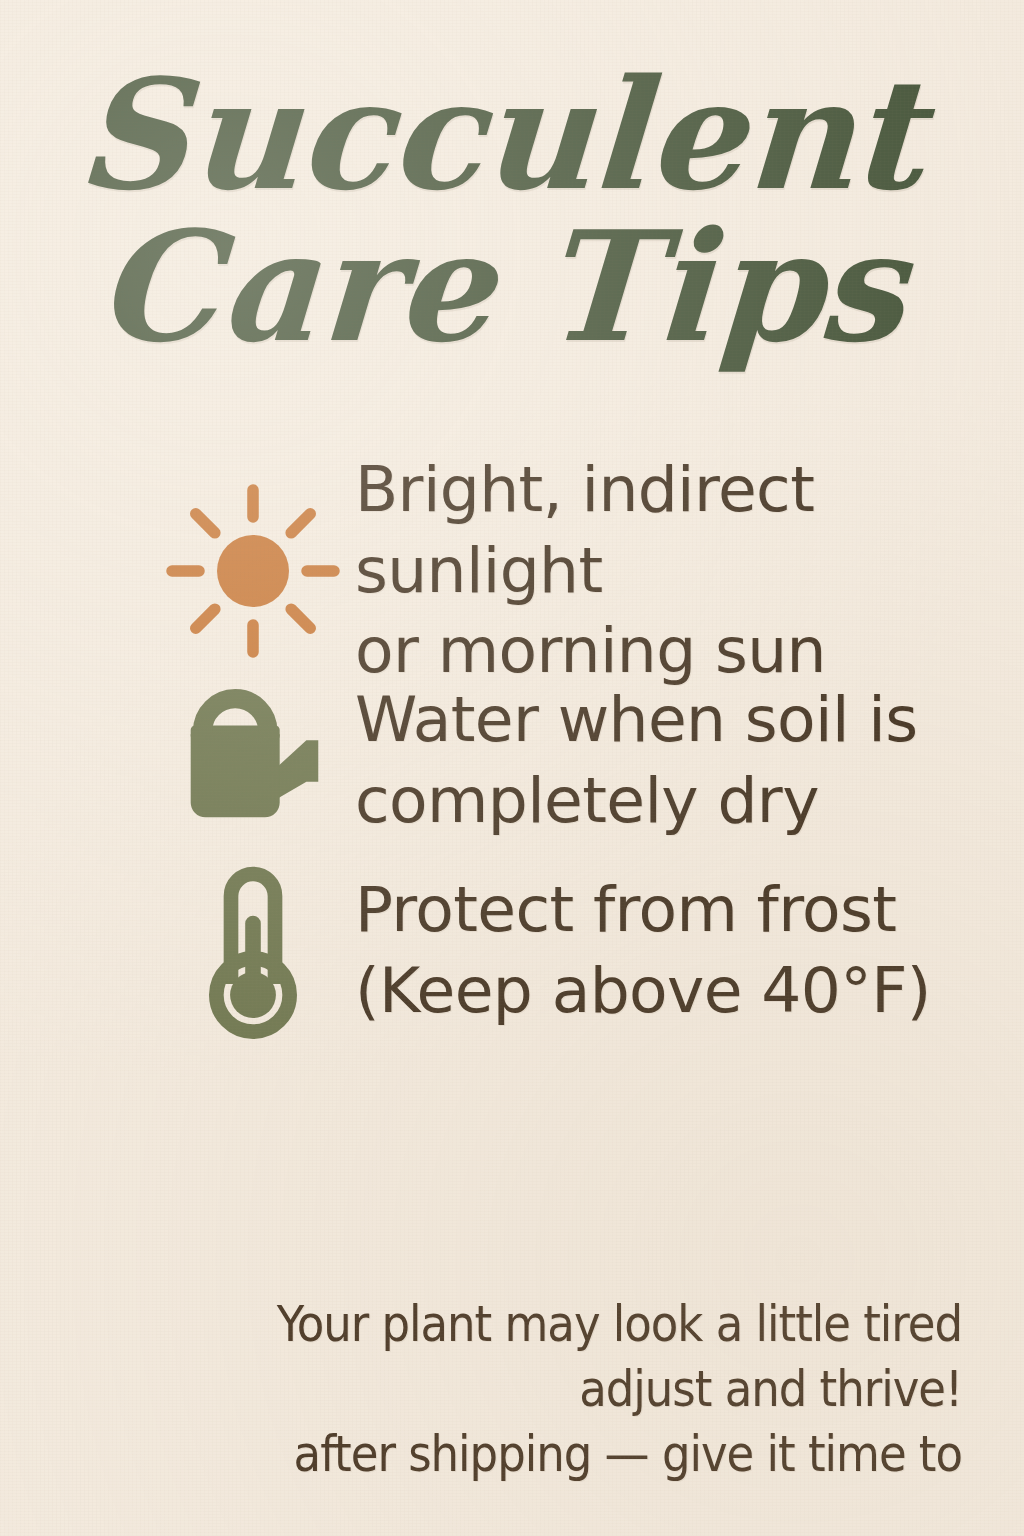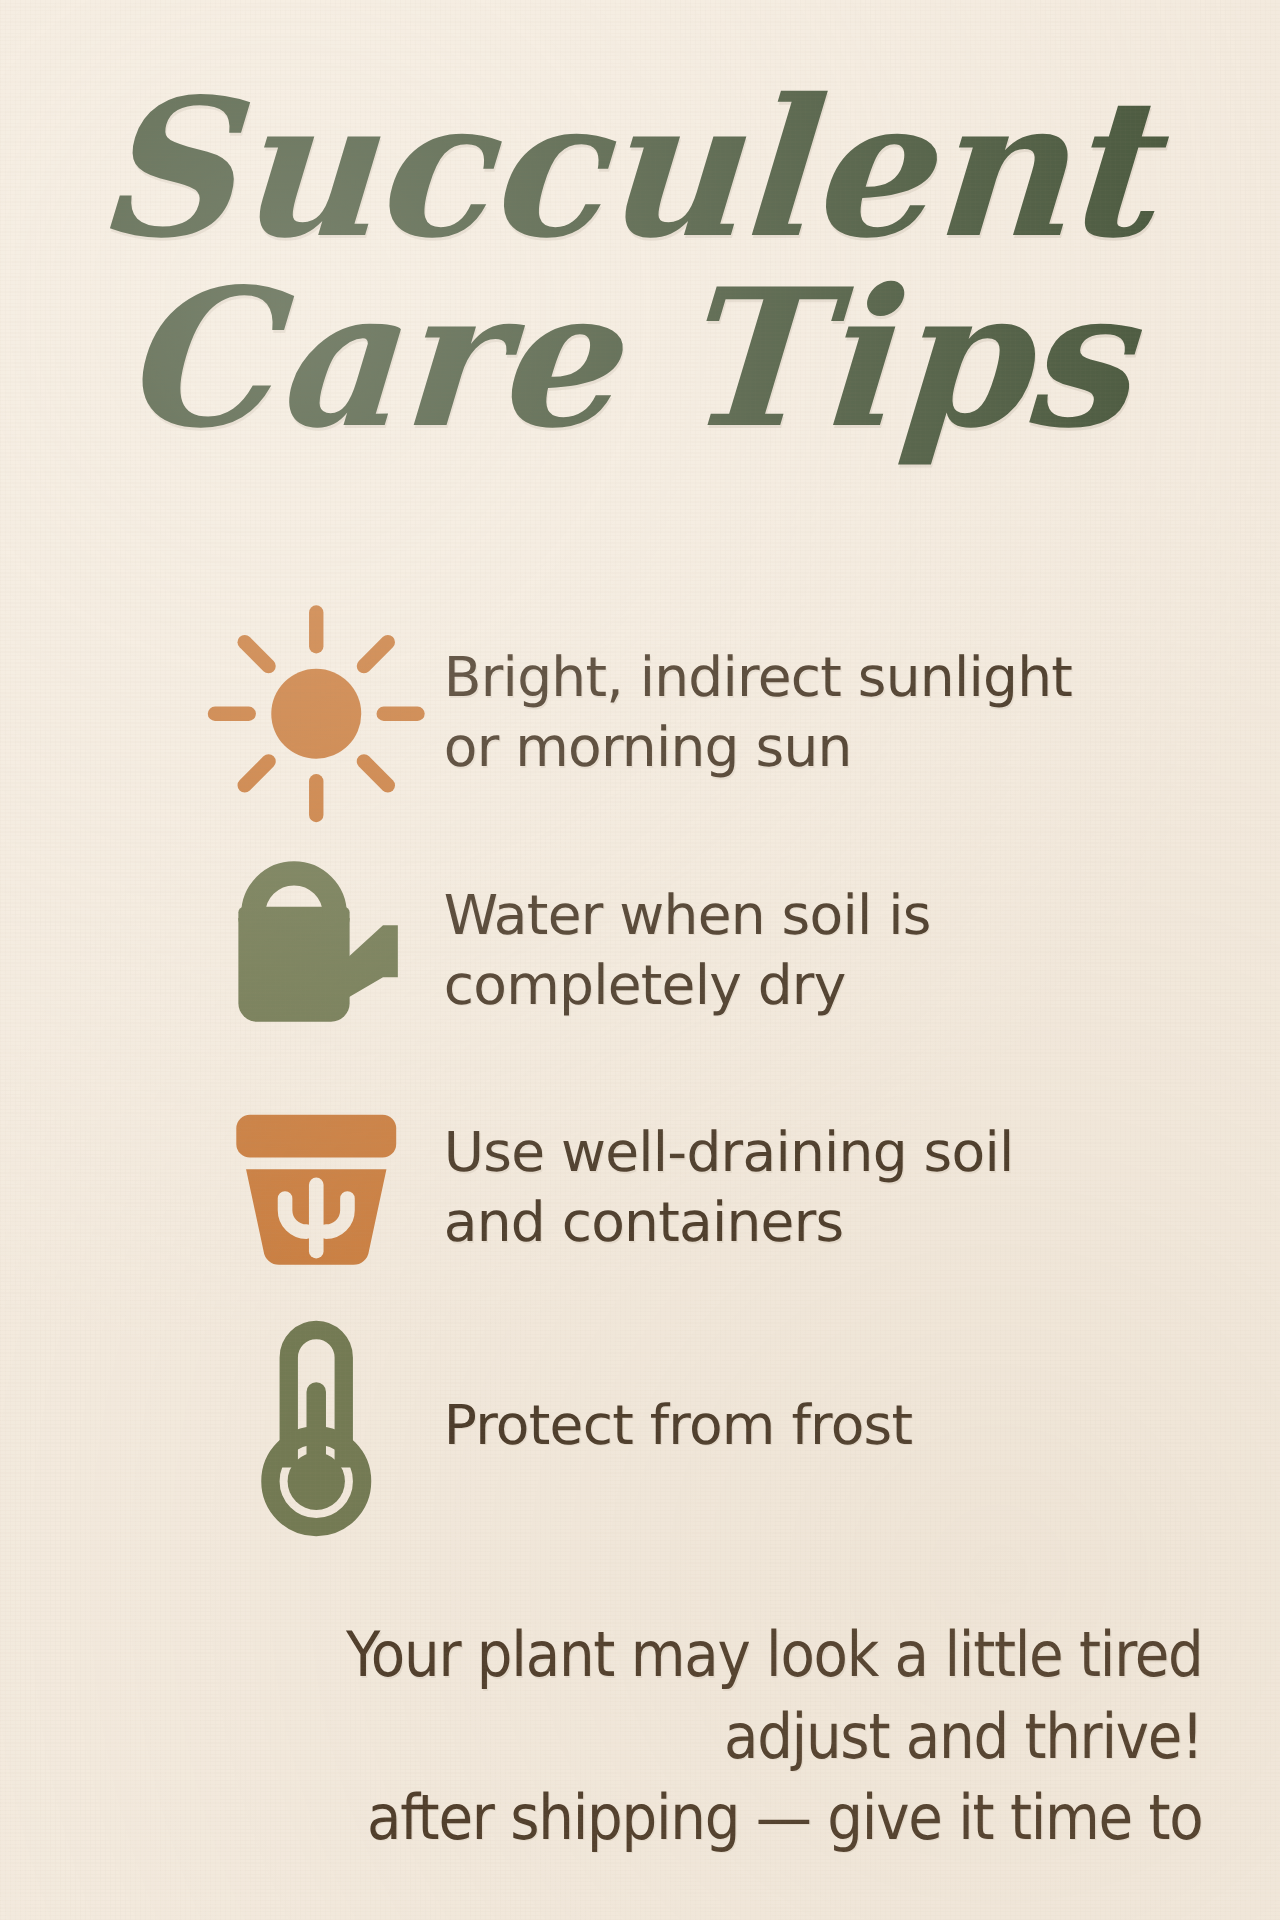--- a/index.html
+++ b/index.html
@@ -82,21 +82,21 @@
   .tip-icon {
     width: 205px;
     flex: 0 0 205px;
     display: flex;
     align-items: center;
     justify-content: center;
   }
   .tip-text {
     font-family: "DejaVu Sans", sans-serif;
     color: #453524;
-    font-size: 44px;
+    font-size: 63px;
     line-height: 1.28;
     letter-spacing: -.6px;
     text-shadow: 1px 1px 0 rgba(140,125,100,.12);
   }
   .tip-text .l2 { display: block; }
 
   
   .footer-note {
     position: absolute;
     left: 50%;
@@ -161,55 +161,36 @@
 
           <path d="M26 30 a22 22 0 0 1 44 0" fill="none" stroke="#6f7750" stroke-width="13"></path>
         </svg>
       </div>
       <div class="tip-text">
         <span class="l1">Water when soil is</span>
         <span class="l2">completely dry</span>
       </div>
     </div>
 
-    <div class="tip-row">
-      <div class="tip-icon">
-        <svg width="156" height="156" viewBox="0 0 100 100" aria-hidden="true">
-
-          <rect x="9" y="12" width="82" height="22" rx="7" fill="#c97b3c"></rect>
-
-          <path d="M14 40 h72 l-9 42 a8 8 0 0 1 -8 7 h-38 a8 8 0 0 1 -8 -7 Z" fill="#c97b3c"></path>
-
-          <g stroke="#f3eade" stroke-width="7.5" stroke-linecap="round" fill="none">
-            <line x1="50" y1="48" x2="50" y2="82"></line>
-            <path d="M34 55 v6 a11 11 0 0 0 11 11"></path>
-            <path d="M66 55 v6 a11 11 0 0 1 -11 11"></path>
-          </g>
-        </svg>
-      </div>
-      <div class="tip-text">
-        <span class="l1">Use well-draining soil</span>
-        <span class="l2">and containers</span>
-      </div>
-    </div>
 
     <div class="tip-row">
       <div class="tip-icon">
         <svg width="122" height="176" viewBox="0 0 66 96" aria-hidden="true">
 
           <path d="M21 66 V18 a12 12 0 0 1 24 0 V66" fill="none" stroke="#6f7750" stroke-width="8"></path>
 
           <circle cx="33" cy="72" r="20" fill="none" stroke="#6f7750" stroke-width="8"></circle>
 
           <line x1="33" y1="33" x2="33" y2="68" stroke="#6f7750" stroke-width="8.5" stroke-linecap="round"></line>
           <circle cx="33" cy="72" r="12.5" fill="#6f7750"></circle>
         </svg>
       </div>
       <div class="tip-text">
         <span class="l1">Protect from frost</span>
+        <span class="l2">(Keep above 40°F)</span>
       </div>
     </div>
 
   </div>
 
   <div class="footer-note">
     <span>Your plant may look a little tired</span>
     <span>adjust and thrive!</span>
     <span>after shipping — give it time to</span>
   </div>

